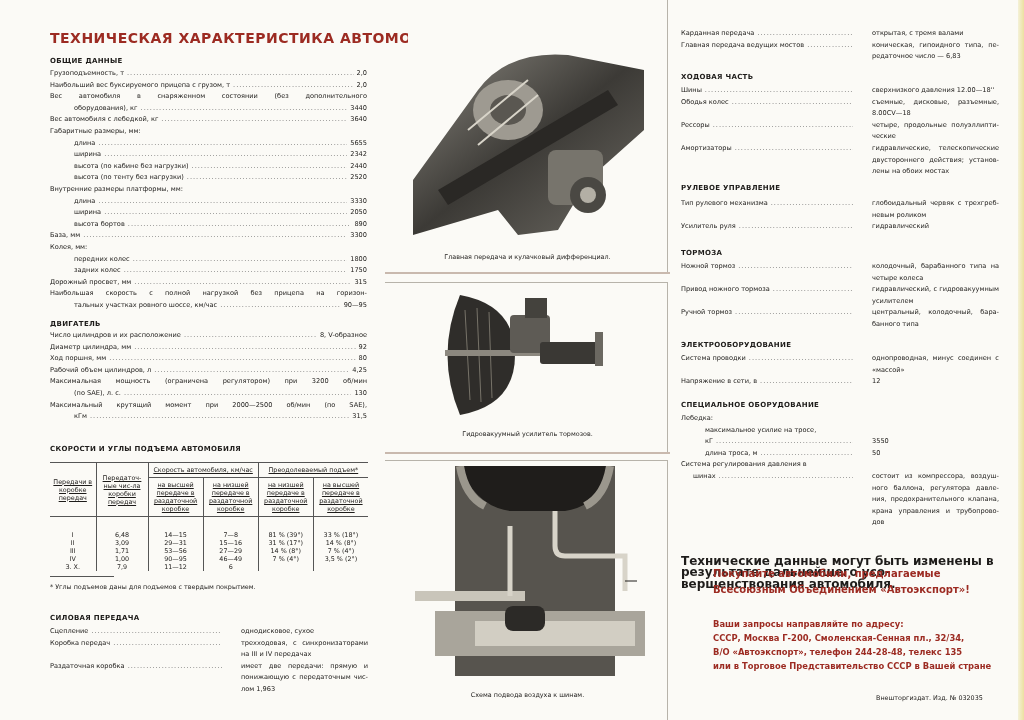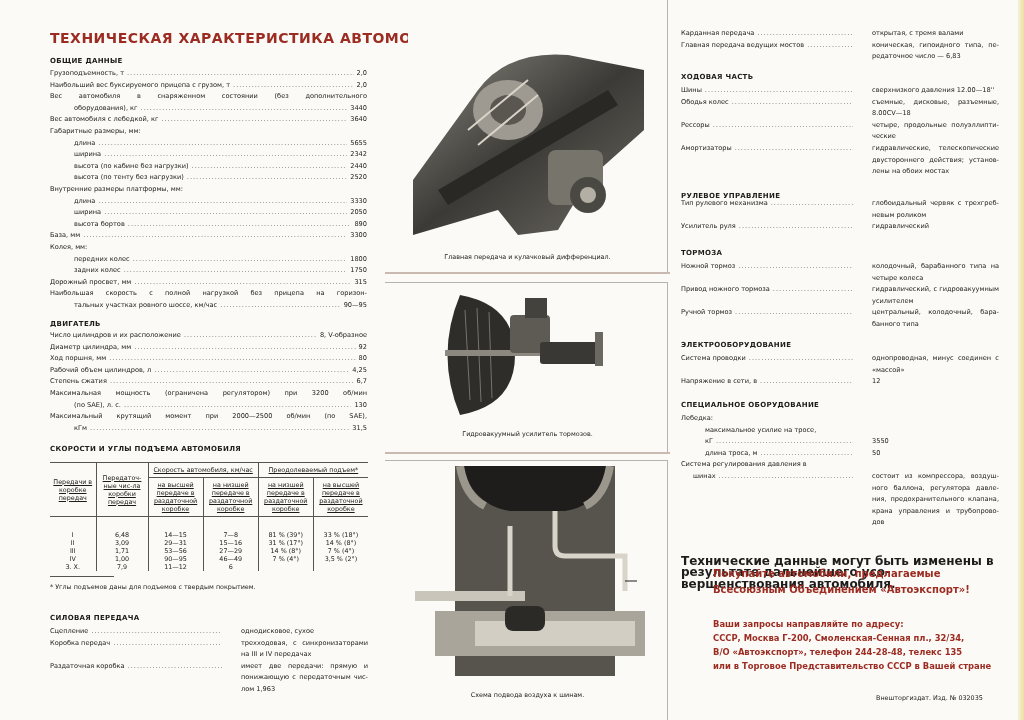--- a/index.html
+++ b/index.html
@@ -179,25 +179,20 @@
     </div>
     <div class="row">
       <span class="lbl">Ход поршня, мм</span>
       <span class="dots"></span>
       <span class="val">80</span>
     </div>
     <div class="row">
       <span class="lbl">Рабочий объем цилиндров, л</span>
       <span class="dots"></span>
       <span class="val">4,25</span>
-    </div>
-    <div class="row">
-      <span class="lbl">Степень сжатия</span>
-      <span class="dots"></span>
-      <span class="val">6,7</span>
     </div>
     <div class="row">
       <span class="lbl" style="width: 100%; text-align: justify; text-align-last: justify;">Максимальная мощность (ограничена регулятором) при 3200 об/мин</span>
     </div>
     <div class="row indent1">
       <span class="lbl">(по SAE), л. с.</span>
       <span class="dots"></span>
       <span class="val">130</span>
     </div>
     <div class="row">
@@ -388,21 +383,21 @@
     </div>
     <div class="pair">
       <div class="k">
         <span class="lbl">Амортизаторы</span>
         <span class="dots"></span>
       </div>
       <span class="v">гидравлические, телескопические двустороннего действия; установ-лены на обоих мостах</span>
     </div>
   </div>
 
-<div class="sec-title" style="left:681px;top:192px;">РУЛЕВОЕ УПРАВЛЕНИЕ</div>
+<div class="sec-title" style="left:681px;top:184px;">РУЛЕВОЕ УПРАВЛЕНИЕ</div>
 <div class="pair-list" id="steering-list" style="left:681px;top:198px;width:318px;">
     <div class="pair">
       <div class="k">
         <span class="lbl">Тип рулевого механизма</span>
         <span class="dots"></span>
       </div>
       <span class="v">глобоидальный червяк с трехгреб-невым роликом</span>
     </div>
     <div class="pair">
       <div class="k">

